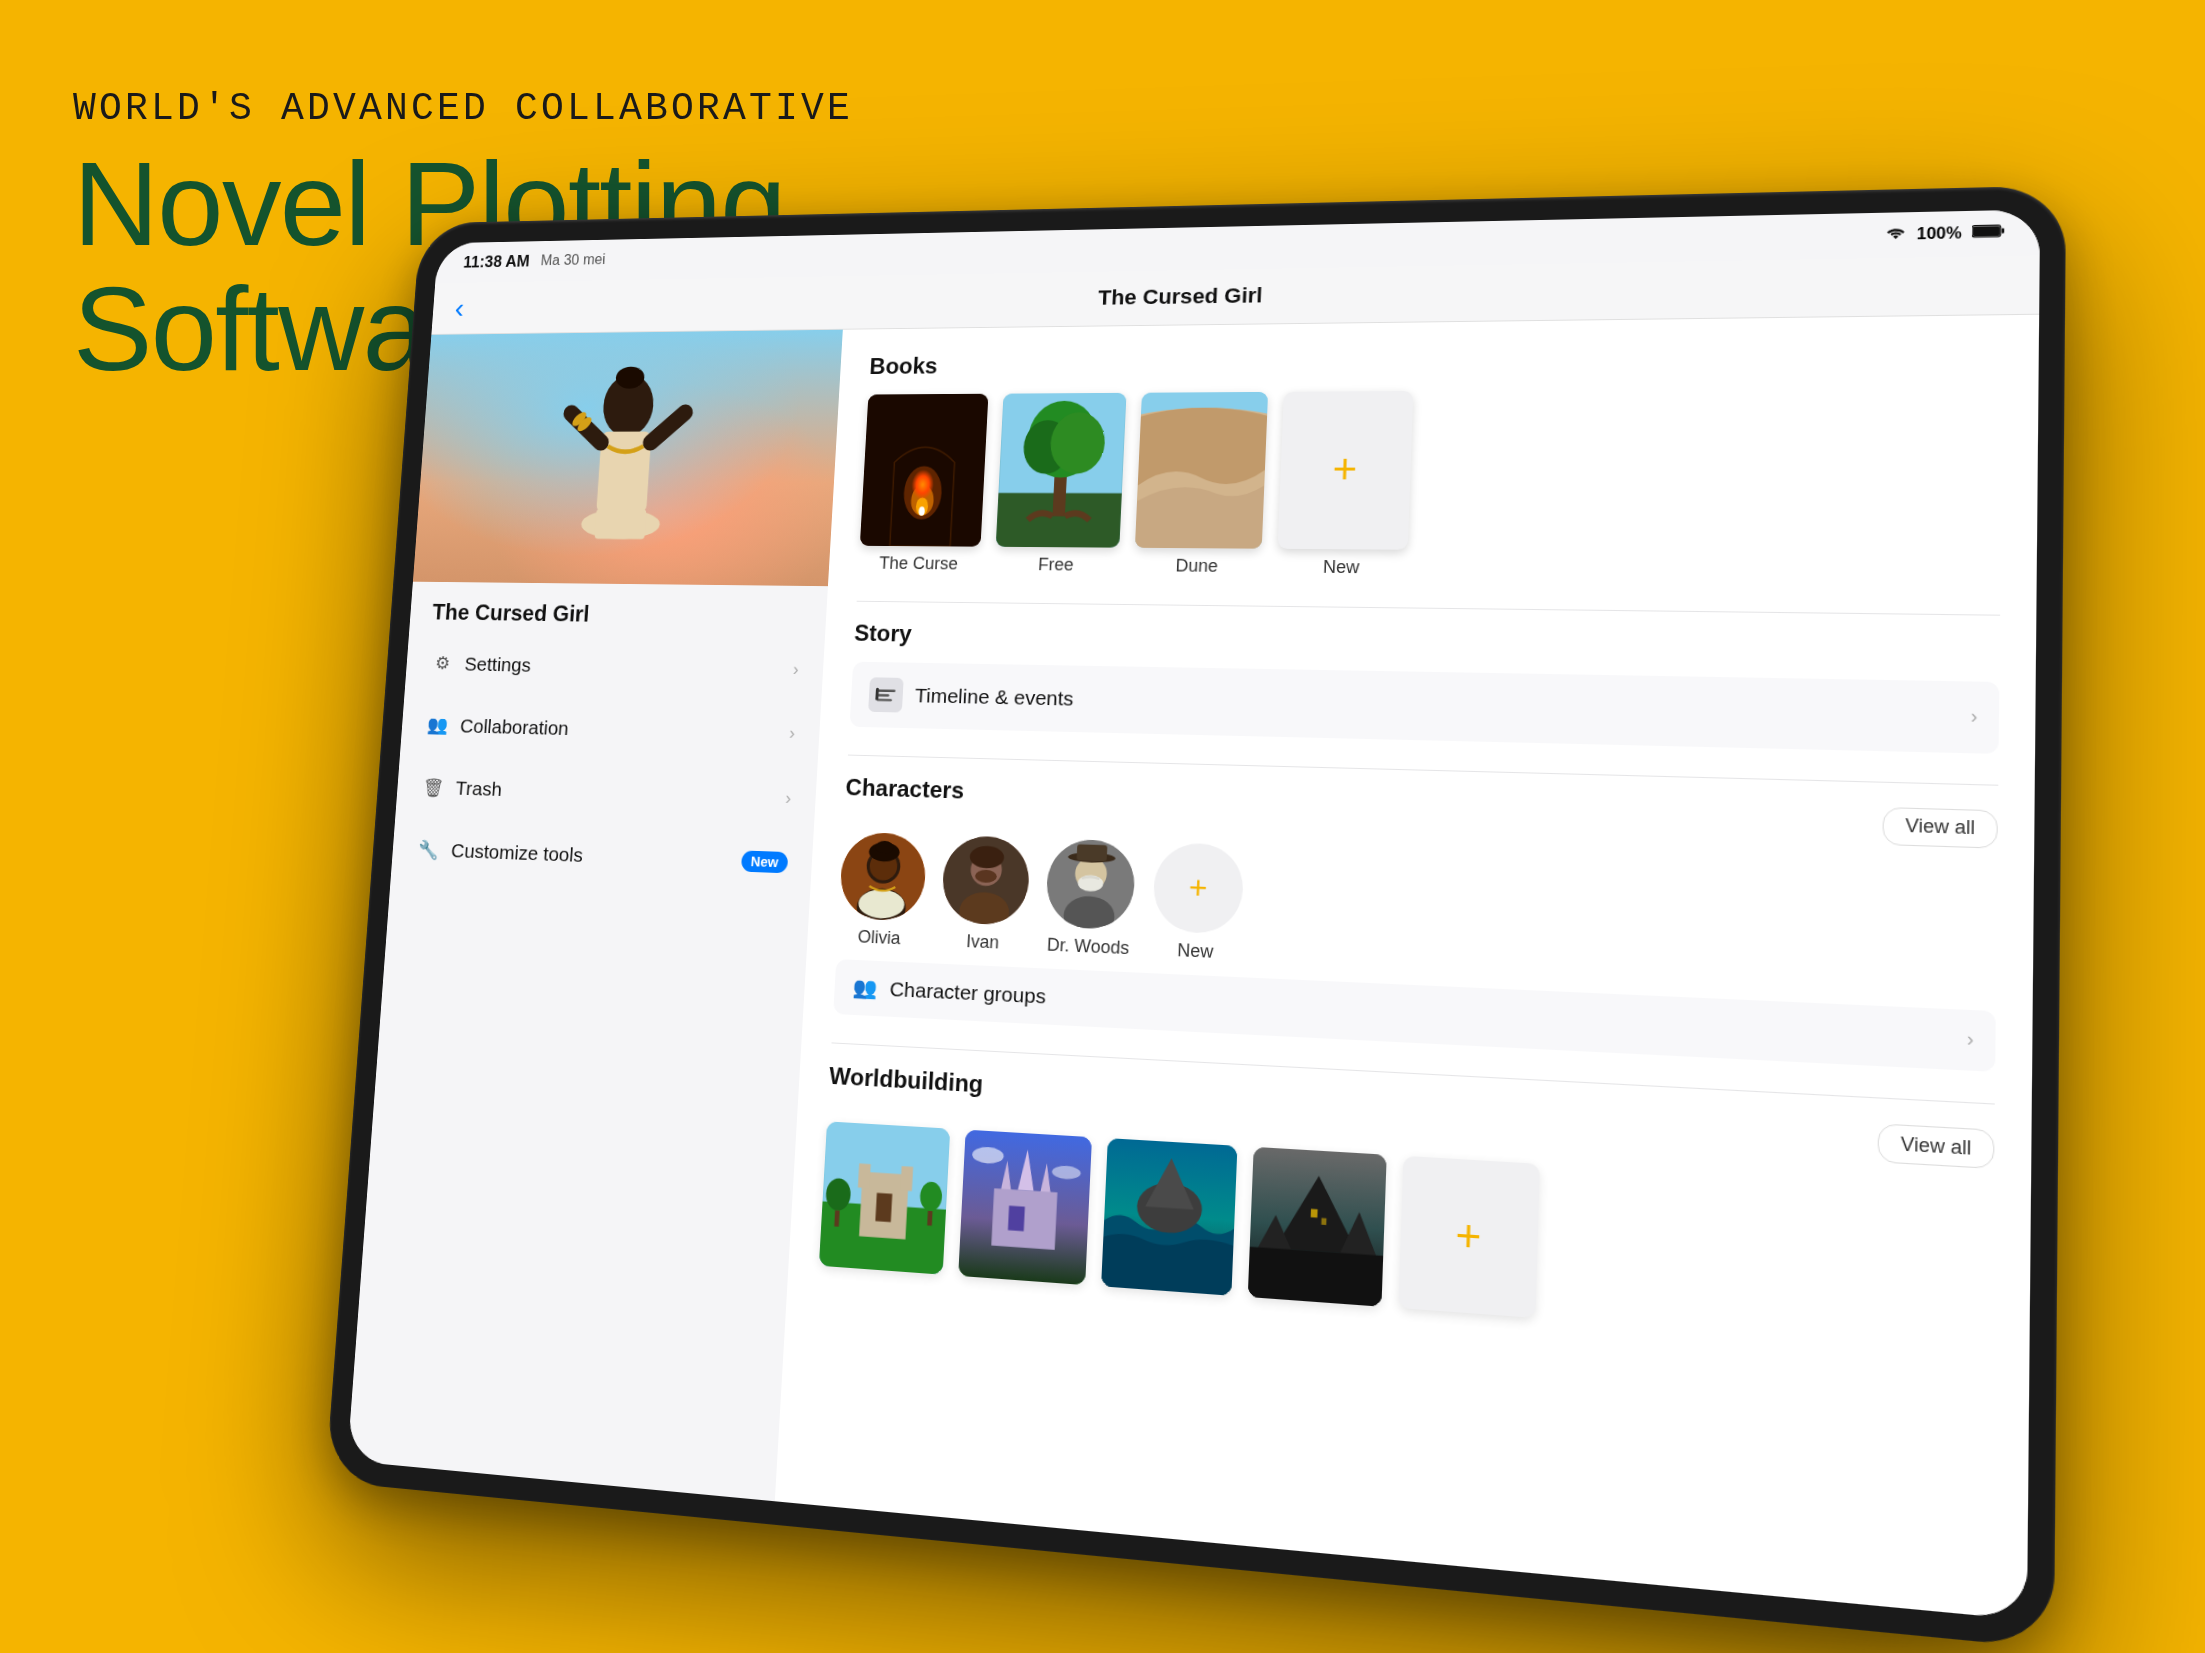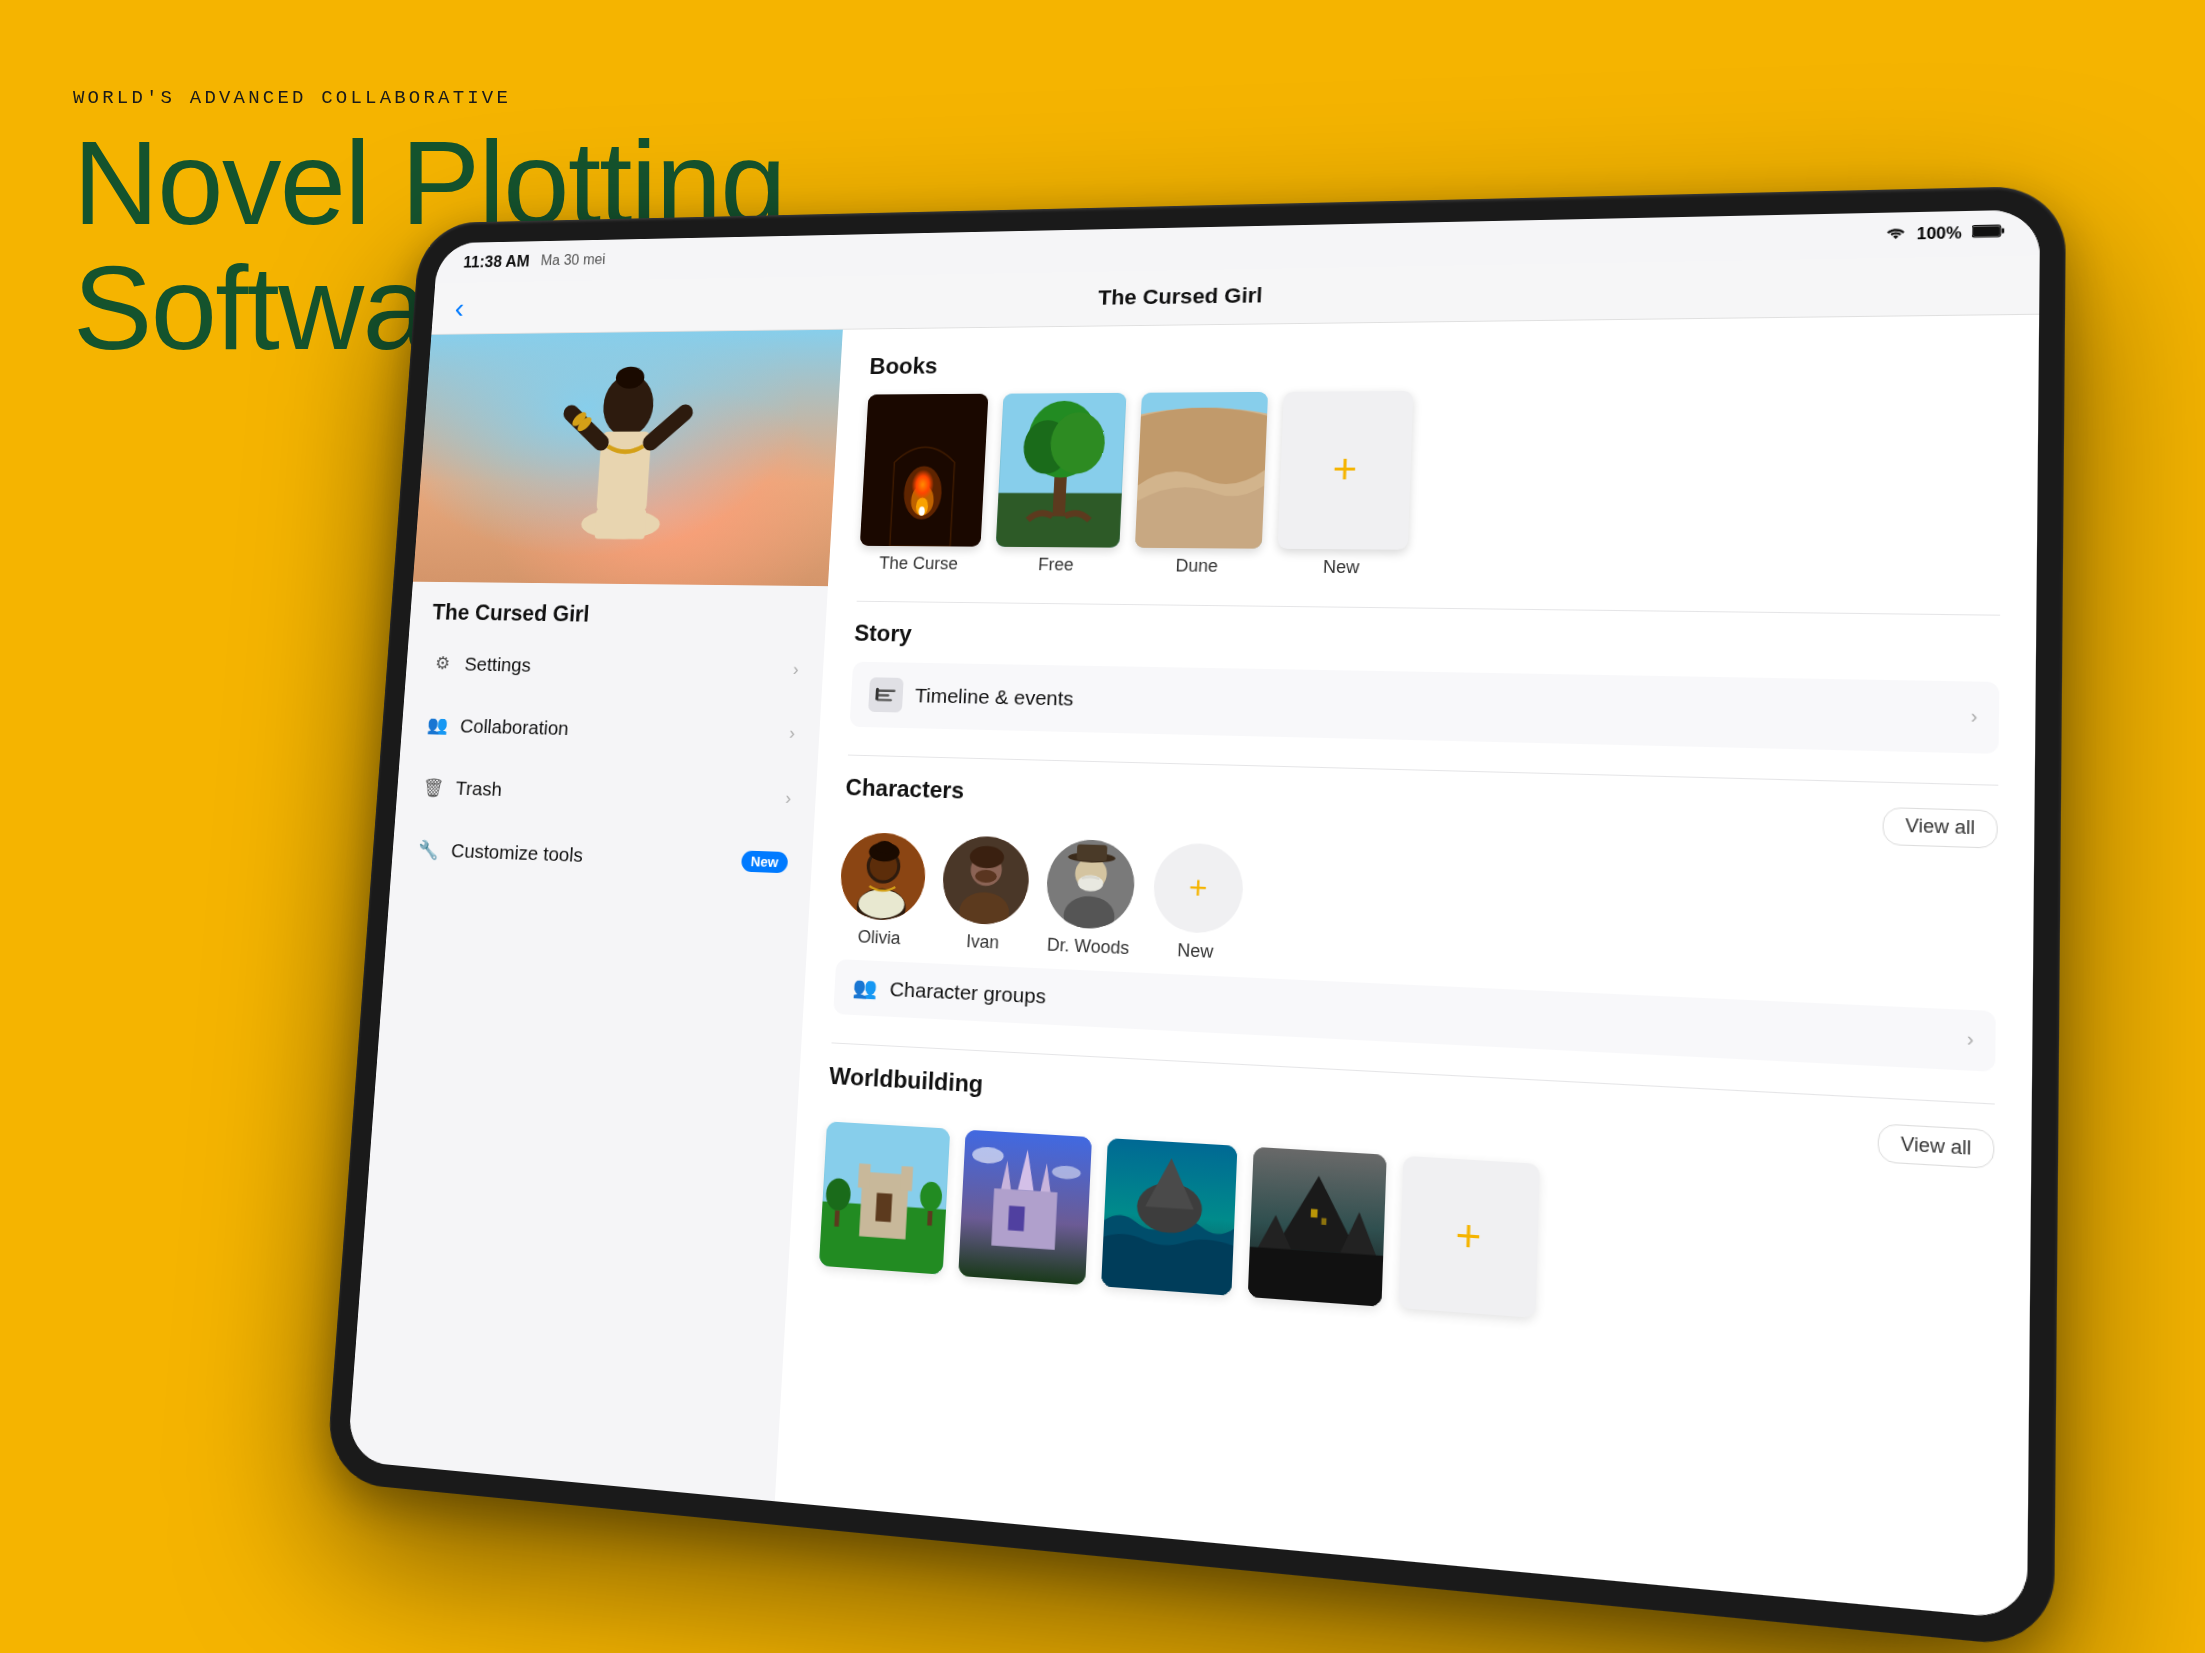--- a/index.html
+++ b/index.html
@@ -14,21 +14,21 @@
     }
 
     .top-text {
       position: absolute;
       top: 87px;
       left: 73px;
     }
 
     .subtitle {
       font-family: 'Courier New', monospace;
-      font-size: 19px;
+      font-size: 38px;
       font-weight: 400;
       letter-spacing: 3.2px;
       color: #1a1a1a;
       margin-bottom: 12px;
     }
 
     .main-title {
       font-size: 119px;
       font-weight: 400;
       color: #14532d;

